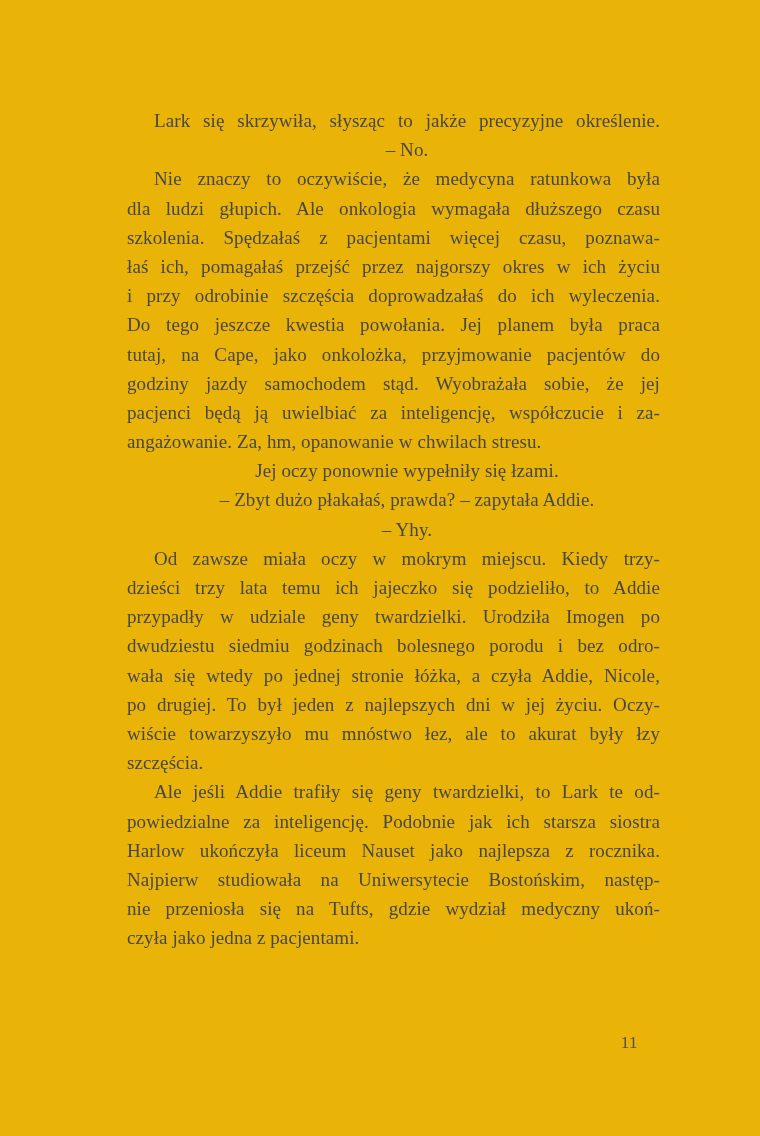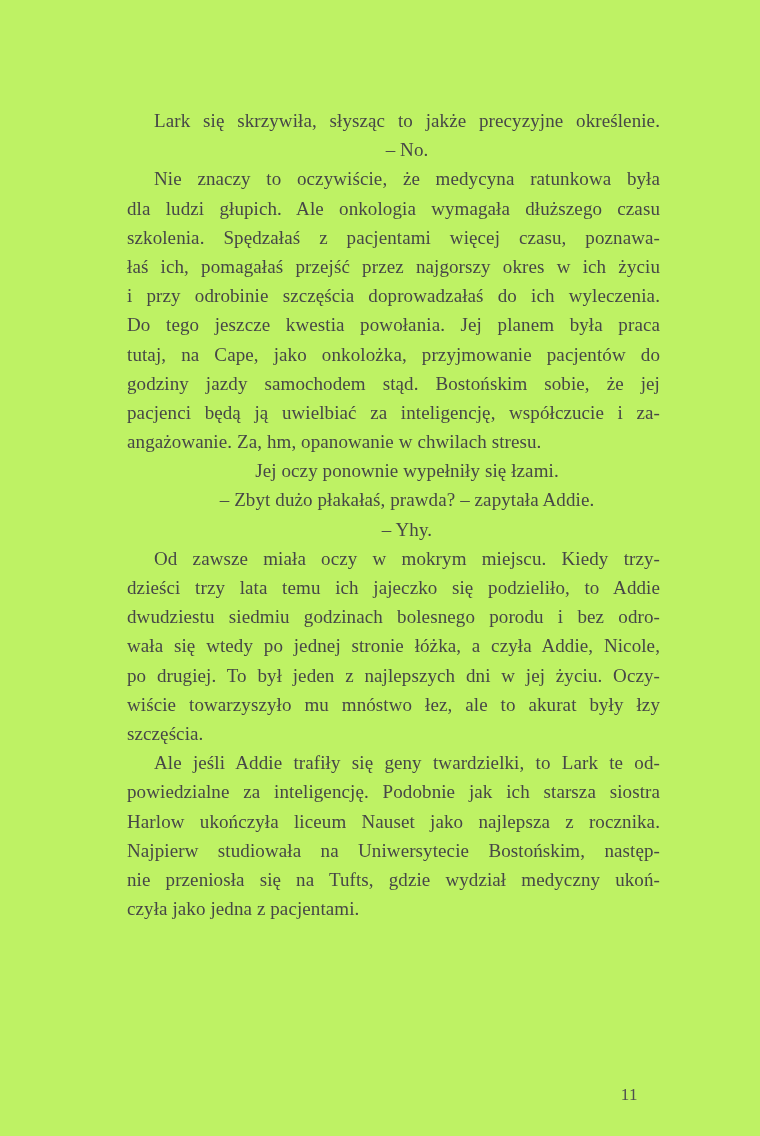--- a/index.html
+++ b/index.html
@@ -10,21 +10,21 @@
     width: 760px;
     height: 1136px;
     background: #ffffff;
     position: relative;
     overflow: hidden;
     font-family: "Liberation Serif", "DejaVu Serif", serif;
   }
   .page {
     position: absolute;
     inset: 0;
-    background: #bef264;
+    background: #eab308;
   }
   .textblock {
     position: absolute;
     left: 127px;
     top: 106px;
     width: 533px;
     color: #474747;
     font-size: 19px;
     line-height: 29.2px;
     letter-spacing: 0.1px;
@@ -39,21 +39,21 @@
     text-align-last: justify;
     -moz-text-align-last: justify;
   }
   .line.indent {
     padding-left: 27px;
     text-align: center;
   }
   .pagenum {
     position: absolute;
     left: 127px;
-    top: 1084px;
+    top: 1032px;
     width: 511px;
     text-align: right;
     color: #4f4f4f;
     font-size: 17px;
     line-height: 22px;
     letter-spacing: 0.5px;
   }
 </style>
 </head>
 <body>
@@ -62,28 +62,29 @@
   <div class="textblock" id="textblock">
       <div class="line indent justify">Lark się skrzywiła, słysząc to jakże precyzyjne określenie.</div>
       <div class="line indent">– No.</div>
       <div class="line indent justify">Nie znaczy to oczywiście, że medycyna ratunkowa była</div>
       <div class="line justify">dla ludzi głupich. Ale onkologia wymagała dłuższego czasu</div>
       <div class="line justify">szkolenia. Spędzałaś z pacjentami więcej czasu, poznawa-</div>
       <div class="line justify">łaś ich, pomagałaś przejść przez najgorszy okres w ich życiu</div>
       <div class="line justify">i przy odrobinie szczęścia doprowadzałaś do ich wyleczenia.</div>
       <div class="line justify">Do tego jeszcze kwestia powołania. Jej planem była praca</div>
       <div class="line justify">tutaj, na Cape, jako onkolożka, przyjmowanie pacjentów do</div>
-      <div class="line justify">godziny jazdy samochodem stąd. Bostońskim sobie, że jej</div>
+      <div class="line justify">godziny jazdy samochodem stąd. Wyobrażała sobie, że jej</div>
       <div class="line justify">pacjenci będą ją uwielbiać za inteligencję, współczucie i za-</div>
       <div class="line">angażowanie. Za, hm, opanowanie w chwilach stresu.</div>
       <div class="line indent">Jej oczy ponownie wypełniły się łzami.</div>
       <div class="line indent">– Zbyt dużo płakałaś, prawda? – zapytała Addie.</div>
       <div class="line indent">– Yhy.</div>
       <div class="line indent justify">Od zawsze miała oczy w mokrym miejscu. Kiedy trzy-</div>
       <div class="line justify">dzieści trzy lata temu ich jajeczko się podzieliło, to Addie</div>
+      <div class="line justify">przypadły w udziale geny twardzielki. Urodziła Imogen po</div>
       <div class="line justify">dwudziestu siedmiu godzinach bolesnego porodu i bez odro-</div>
       <div class="line justify">wała się wtedy po jednej stronie łóżka, a czyła Addie, Nicole,</div>
       <div class="line justify">po drugiej. To był jeden z najlepszych dni w jej życiu. Oczy-</div>
       <div class="line justify">wiście towarzyszyło mu mnóstwo łez, ale to akurat były łzy</div>
       <div class="line">szczęścia.</div>
       <div class="line indent justify">Ale jeśli Addie trafiły się geny twardzielki, to Lark te od-</div>
       <div class="line justify">powiedzialne za inteligencję. Podobnie jak ich starsza siostra</div>
       <div class="line justify">Harlow ukończyła liceum Nauset jako najlepsza z rocznika.</div>
       <div class="line justify">Najpierw studiowała na Uniwersytecie Bostońskim, następ-</div>
       <div class="line justify">nie przeniosła się na Tufts, gdzie wydział medyczny ukoń-</div>

